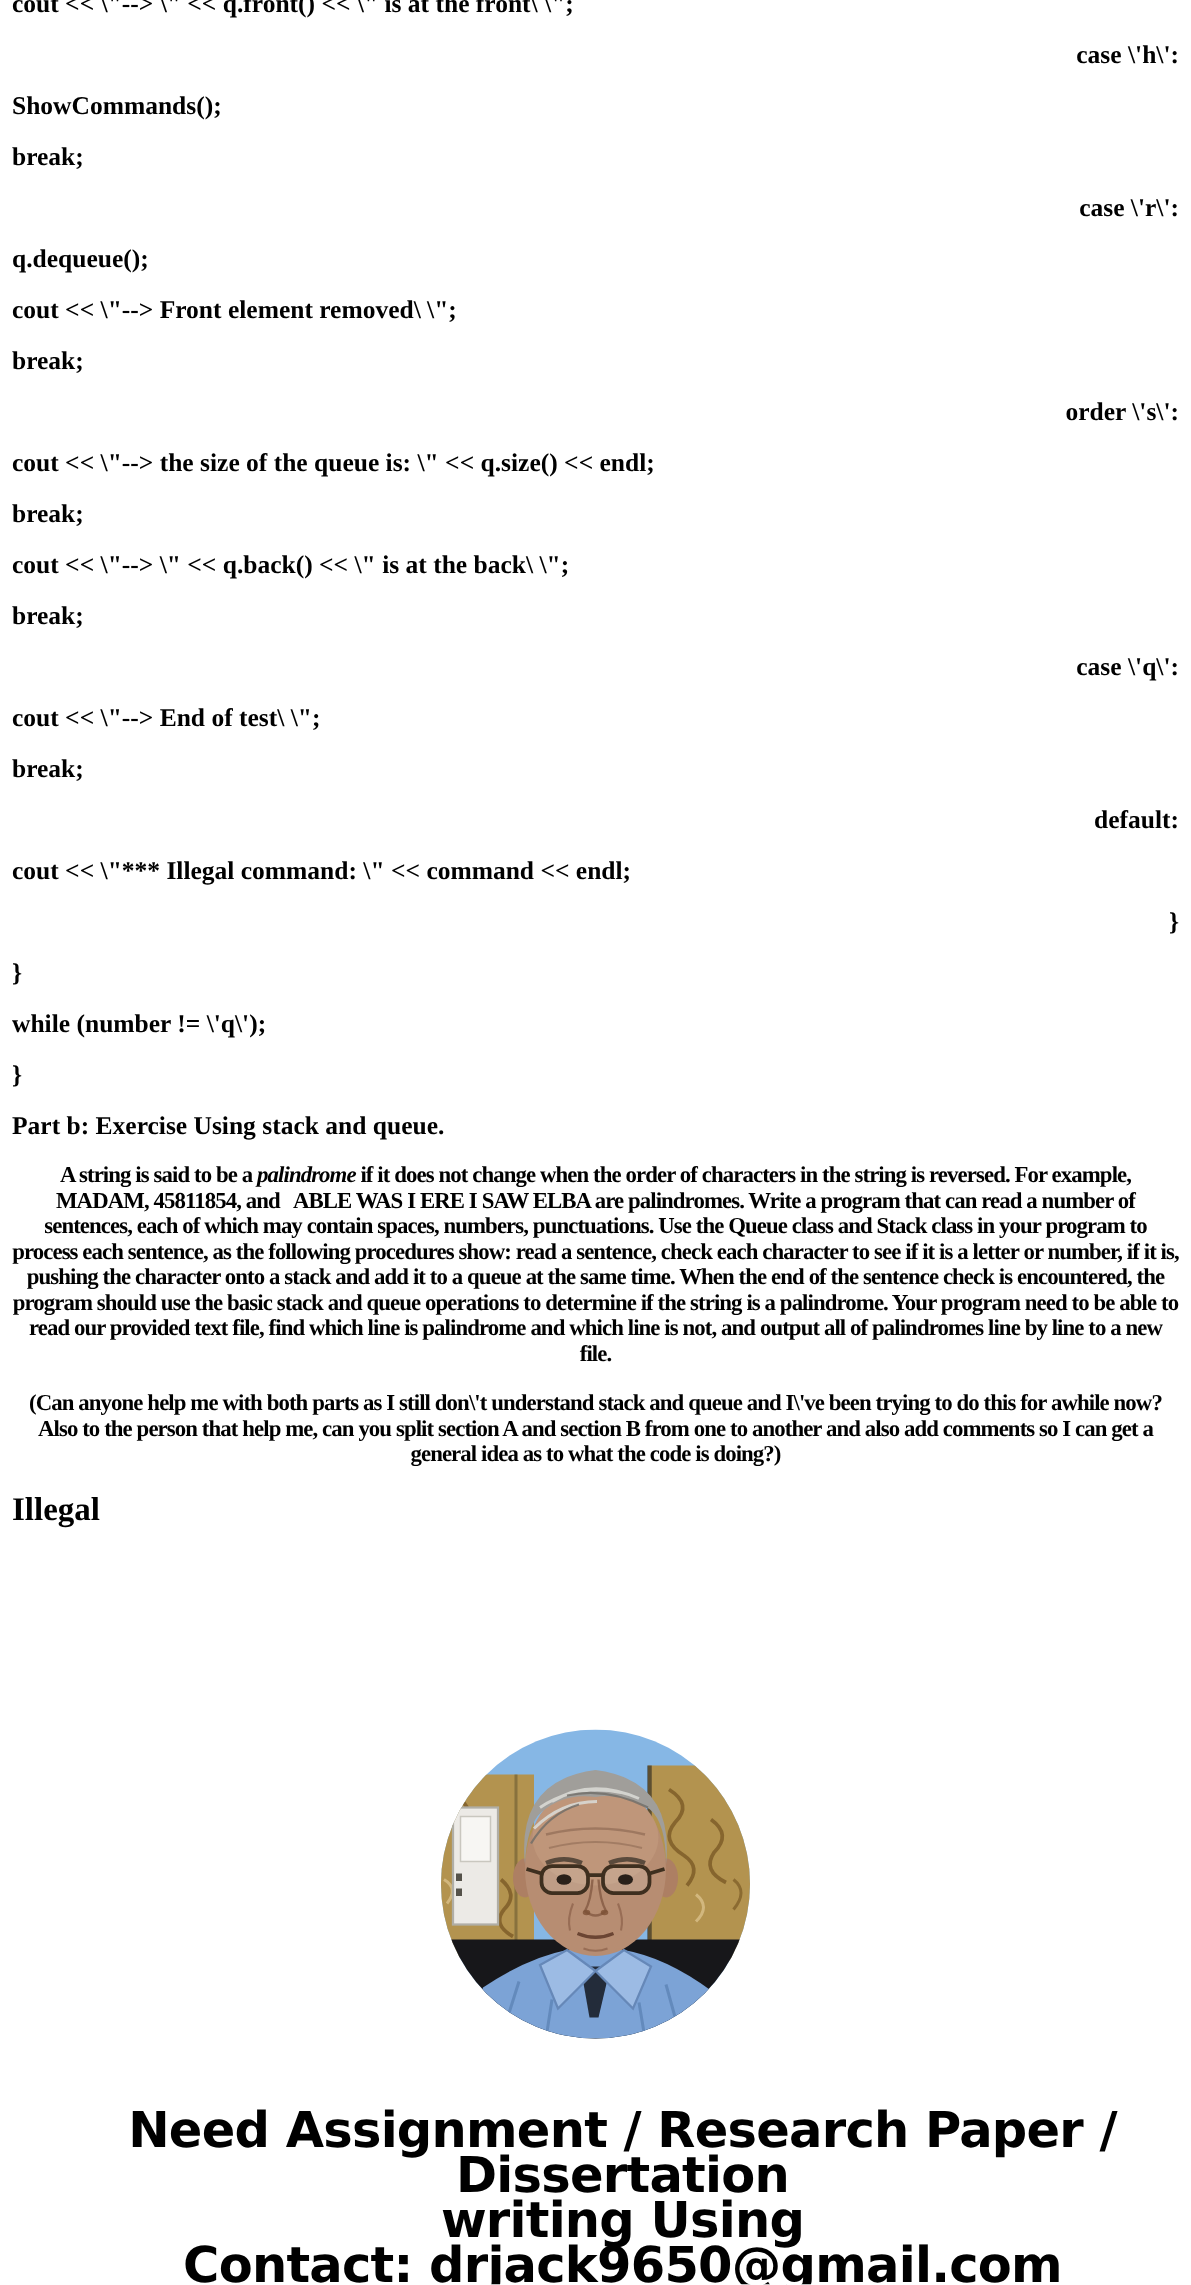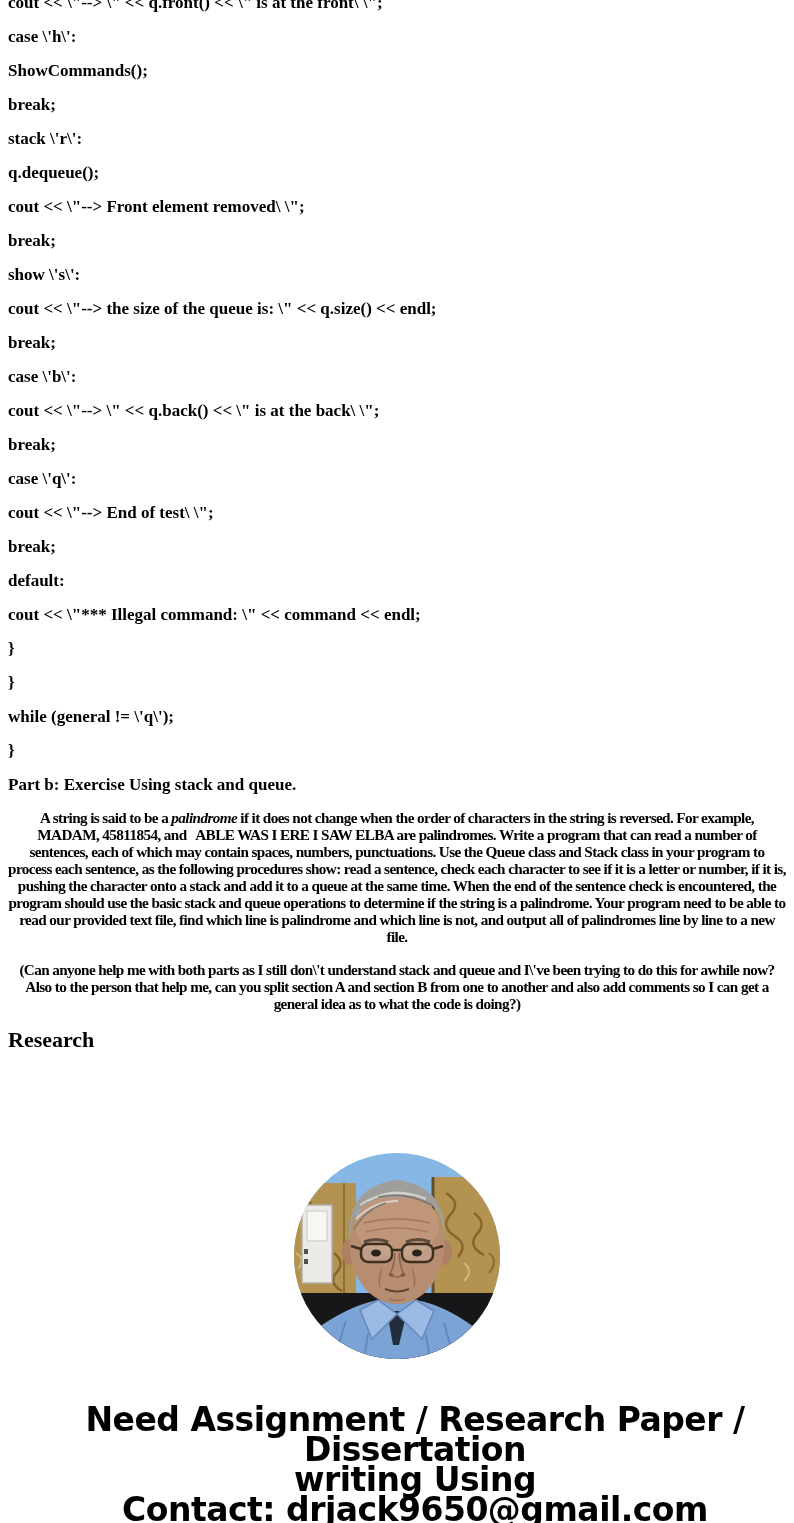--- a/index.html
+++ b/index.html
@@ -13,21 +13,21 @@
   }
   .flow { height:1153px; overflow:hidden; }
   .flow-inner { margin-top:-14px; padding:0 8px; }
 
   p.code-line {
     margin:0; padding:7px 0;
     font-weight:bold; font-size:17px; line-height:20px;
     white-space:pre-wrap;
   }
   .ind-0 { margin-left:0; }
-  .ind-1 { margin-left:16px; }
+  .ind-1 { margin-left:16px;text-align:right; }
   .ind-2 { margin-left:52px; }
 
   p.bodytext {
     margin:7px 0 16px 0;
     font-weight:bold; font-size:15.2px; line-height:17px;
     letter-spacing:-0.6px;
     white-space:pre-wrap;
     text-align:center;
   }
   p.bodytext i { font-style:italic; }
@@ -59,48 +59,47 @@
 
 <div class="page">
   <div class="flow">
     <div class="flow-inner">
 
       <div>
           <p class="code-line ind-2">cout &lt;&lt; \"--&gt; \" &lt;&lt; q.front() &lt;&lt; \" is at the front\ \";</p>
           <p class="code-line ind-1">case \'h\':</p>
           <p class="code-line ind-2">ShowCommands();</p>
           <p class="code-line ind-2">break;</p>
-          <p class="code-line ind-1">stack \'r\':</p>
+          <p class="code-line ind-1">case \'r\':</p>
           <p class="code-line ind-2">q.dequeue();</p>
           <p class="code-line ind-2">cout &lt;&lt; \"--&gt; Front element removed\ \";</p>
           <p class="code-line ind-2">break;</p>
-          <p class="code-line ind-1">show \'s\':</p>
+          <p class="code-line ind-1">order \'s\':</p>
           <p class="code-line ind-2">cout &lt;&lt; \"--&gt; the size of the queue is: \" &lt;&lt; q.size() &lt;&lt; endl;</p>
           <p class="code-line ind-2">break;</p>
-          <p class="code-line ind-1">case \'b\':</p>
           <p class="code-line ind-2">cout &lt;&lt; \"--&gt; \" &lt;&lt; q.back() &lt;&lt; \" is at the back\ \";</p>
           <p class="code-line ind-2">break;</p>
           <p class="code-line ind-1">case \'q\':</p>
           <p class="code-line ind-2">cout &lt;&lt; \"--&gt; End of test\ \";</p>
           <p class="code-line ind-2">break;</p>
           <p class="code-line ind-1">default:</p>
           <p class="code-line ind-2">cout &lt;&lt; \"*** Illegal command: \" &lt;&lt; command &lt;&lt; endl;</p>
           <p class="code-line ind-1">}</p>
           <p class="code-line ind-0">}</p>
-          <p class="code-line ind-0">while (general != \'q\');</p>
+          <p class="code-line ind-0">while (number != \'q\');</p>
           <p class="code-line ind-0">}</p>
         </div>
 
       <p class="code-line ind-0">Part b: Exercise Using stack and queue.</p>
 
       <p class="bodytext"><span>A string is said to be a </span><i>palindrome</i><span> if it does not change when the order of characters in the string is reversed. For example, MADAM, 45811854, and   ABLE WAS I ERE I SAW ELBA are palindromes. Write a program that can read a number of sentences, each of which may contain spaces, numbers, punctuations. Use the Queue class and Stack class in your program to process each sentence, as the following procedures show: read a sentence, check each character to see if it is a letter or number, if it is, pushing the character onto a stack and add it to a queue at the same time. When the end of the sentence check is encountered, the program should use the basic stack and queue operations to determine if the string is a palindrome. Your program need to be able to read our provided text file, find which line is palindrome and which line is not, and output all of palindromes line by line to a new file.</span></p>
 
       <p class="bodytext">(Can anyone help me with both parts as I still don\'t understand stack and queue and I\'ve been trying to do this for awhile now? Also to the person that help me, can you split section A and section B from one to another and also add comments so I can get a general idea as to what the code is doing?)</p>
 
-      <h2 class="solution">Research</h2>
+      <h2 class="solution">Illegal</h2>
     </div>
   </div>
 
   <div class="photo-row">
     <svg class="avatar" viewBox="0 0 206 206" xmlns="http://www.w3.org/2000/svg" aria-hidden="true">
       <defs>
         <clipPath id="circleClip">
             <circle cx="103" cy="103" r="103"></circle>
           </clipPath>
       </defs>

